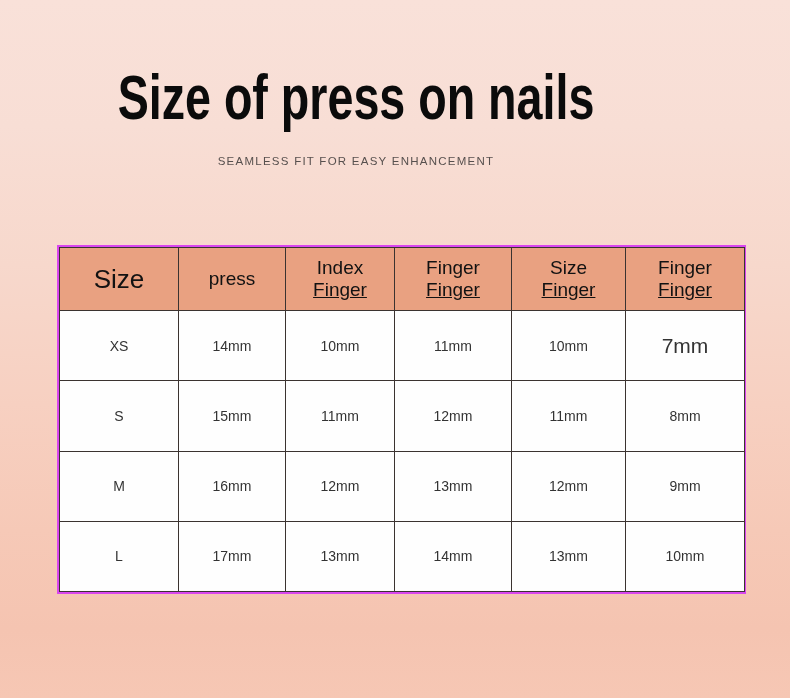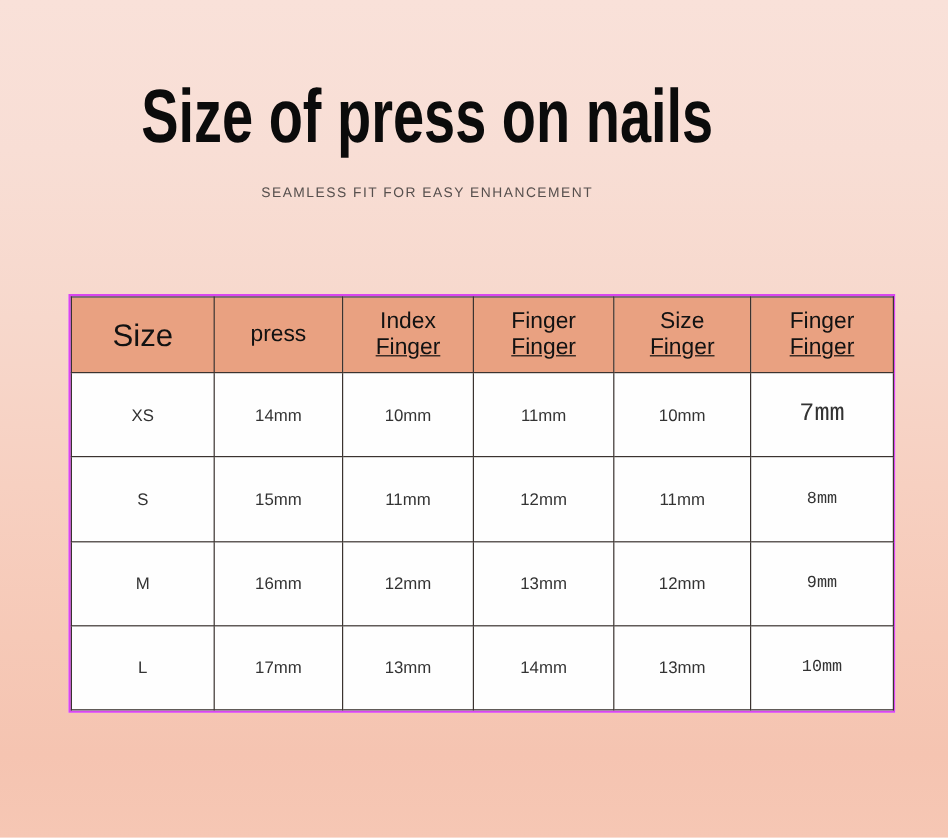--- a/index.html
+++ b/index.html
@@ -105,21 +105,21 @@
     display: block;
   }
   .hdr-label {
     font-size: 19px;
     line-height: 1.16;
     display: block;
   }
   .hdr-label .l2 { display: block; text-decoration: underline; }
 
   .cell-size-letter { font-size: 21px; }
-  .cell-little { font-size: 22.5px; font-family: Liberation Mono, monospace; }
+  .cell-little { font-size: 22.5px; }
   .cell-little.small { font-size: 21px; }
 </style>
 </head>
 <body>
 
 <div class="heading-block">
   <h1 class="page-title">Size of press on nails</h1>
   <p class="page-subtitle">SEAMLESS FIT FOR EASY ENHANCEMENT</p>
 </div>
 

